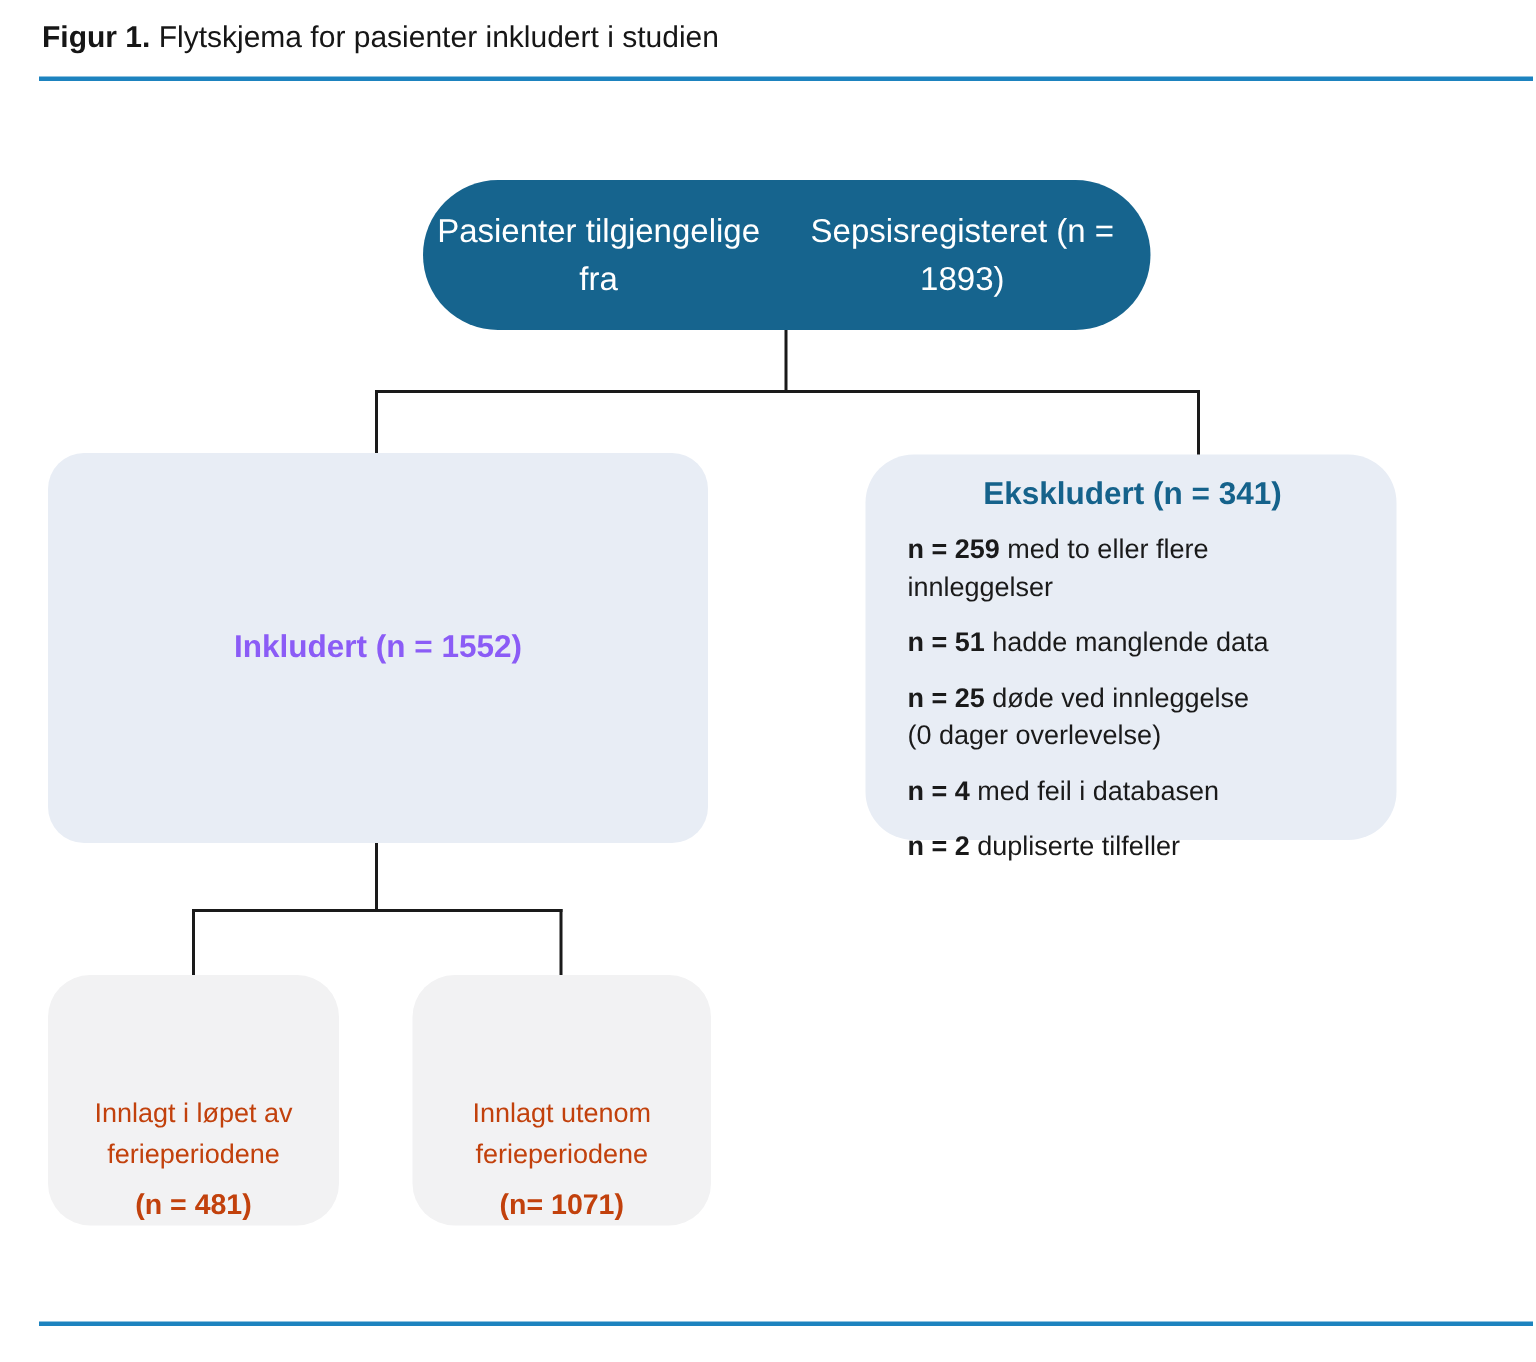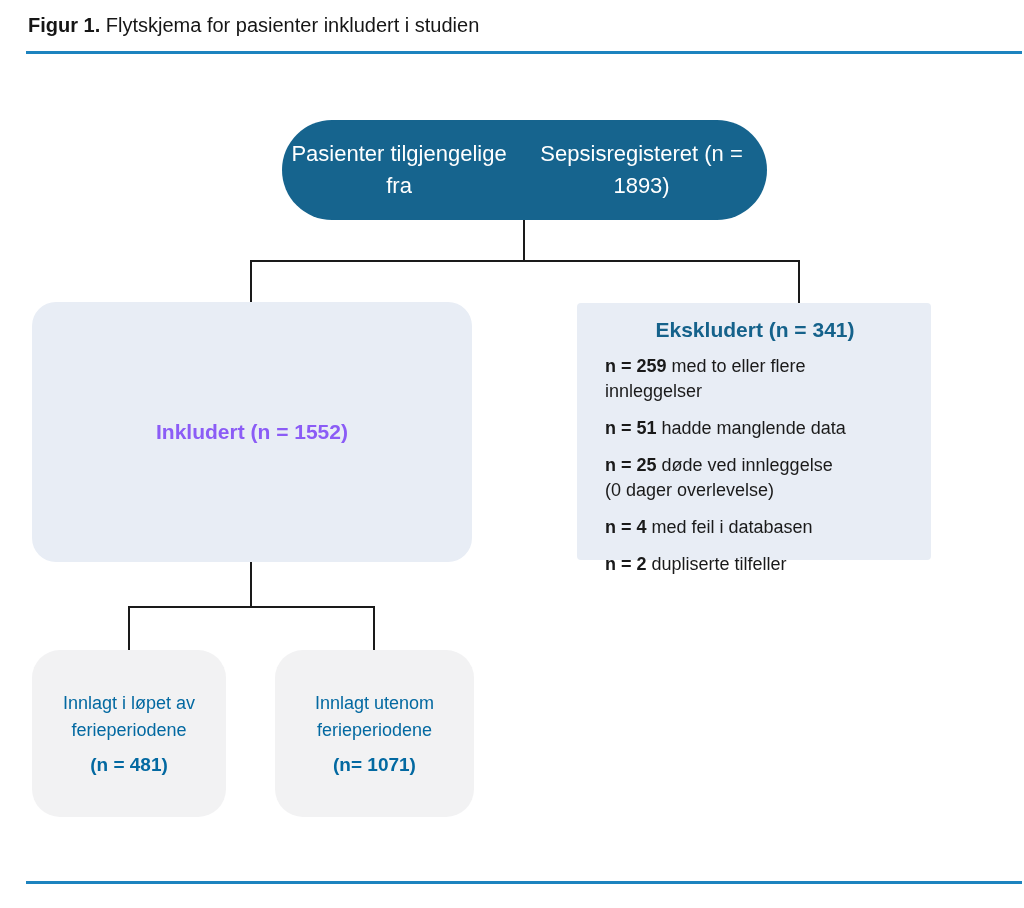--- a/index.html
+++ b/index.html
@@ -62,21 +62,21 @@
     left: 20px; top: 302px; width: 440px; height: 260px;
     background: #e8edf5;
     border-radius: 24px;
     display: flex; align-items: center; justify-content: center;
     color: #8b5cf6; font-size: 21px; font-weight: 700;
   }
 
   .node.excluded {
     left: 565px; top: 303px; width: 354px; height: 257px;
     background: #e8edf5;
-    border-radius: 4px;
+    border-radius: 32px;
     padding: 15px 26px 0 28px;
   }
   .excluded-heading {
     text-align: center;
     color: #15628b;
     font-size: 21px; font-weight: 700;
     margin-bottom: 12px;
   }
   .excluded-item {
     font-size: 18px;
@@ -85,24 +85,24 @@
     color: #1a1a1a;
   }
   .excluded-item .n { font-weight: 700; }
   .excluded-item .rest { margin-left: 5px; }
 
   .node.leaf {
     top: 650px; height: 167px;
     background: #f2f2f3;
     border-radius: 28px;
     display: flex; flex-direction: column;
-    align-items: center; justify-content: center;
+    align-items: center; justify-content: flex-end;
     text-align: center;
     font-size: 18px; line-height: 27px;
-    color: #0369a1;
+    color: #c2410c;
   }
   .node.leaf-left  { left: 20px;  width: 194px; }
   .node.leaf-right { left: 263px; width: 199px; }
   .leaf-count { font-weight: 700; font-size: 19px; margin-top: 7px; }
 </style>
 </head>
 <body>
 
 <div class="canvas">
 

